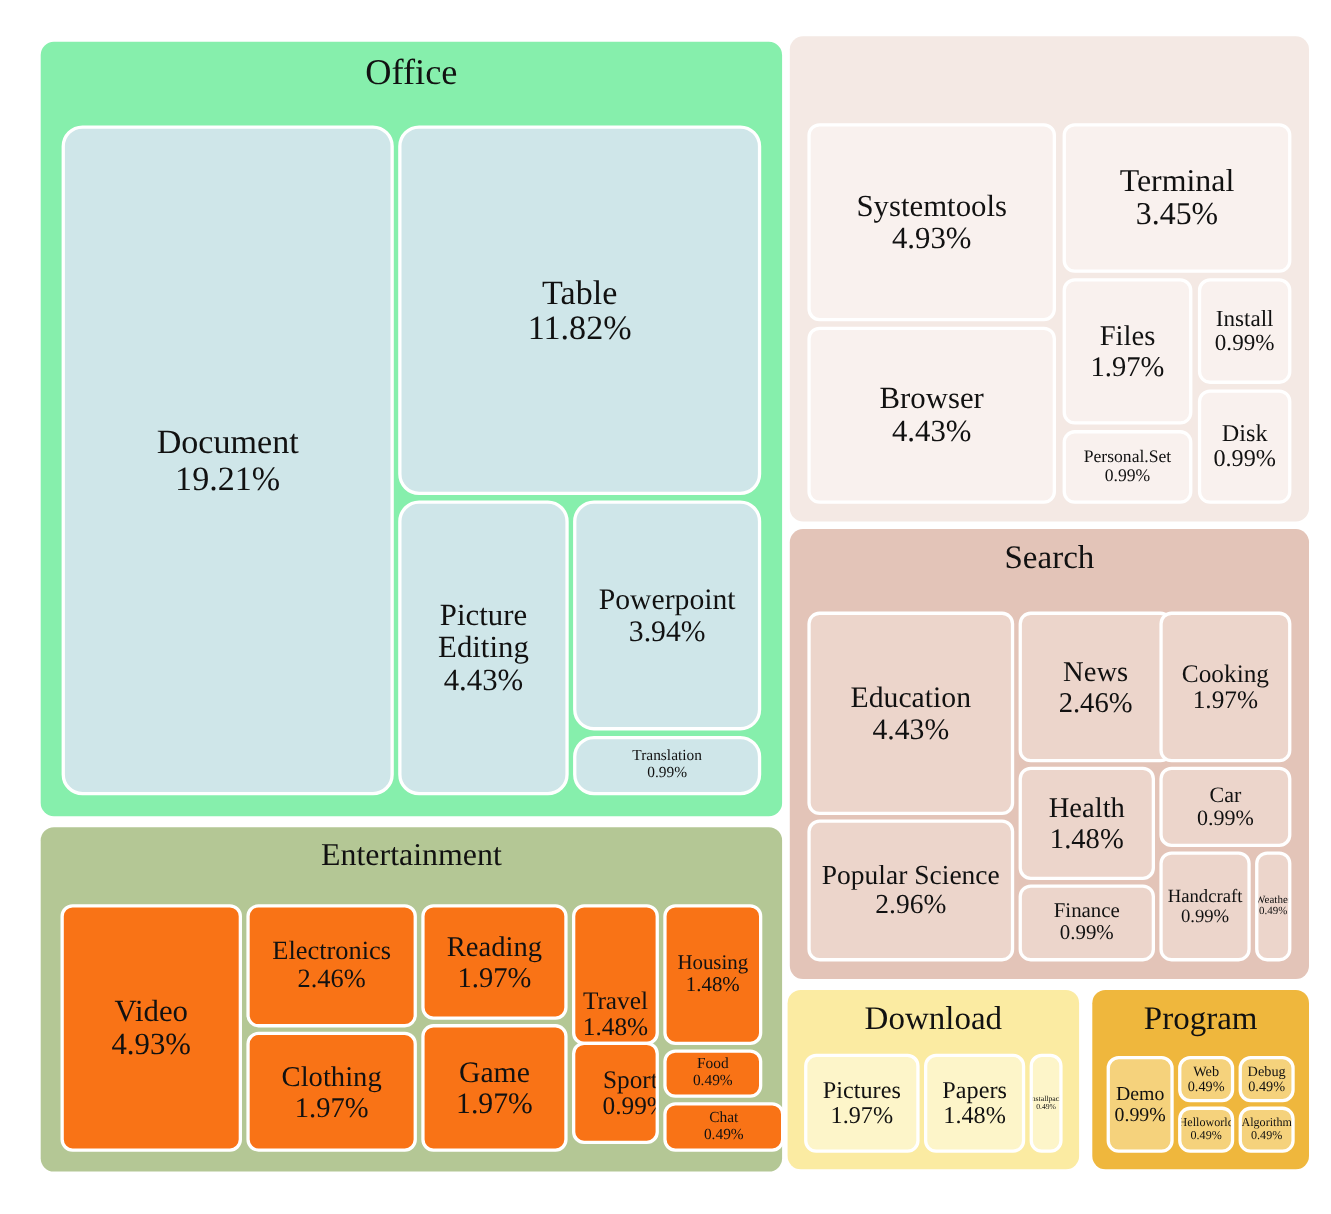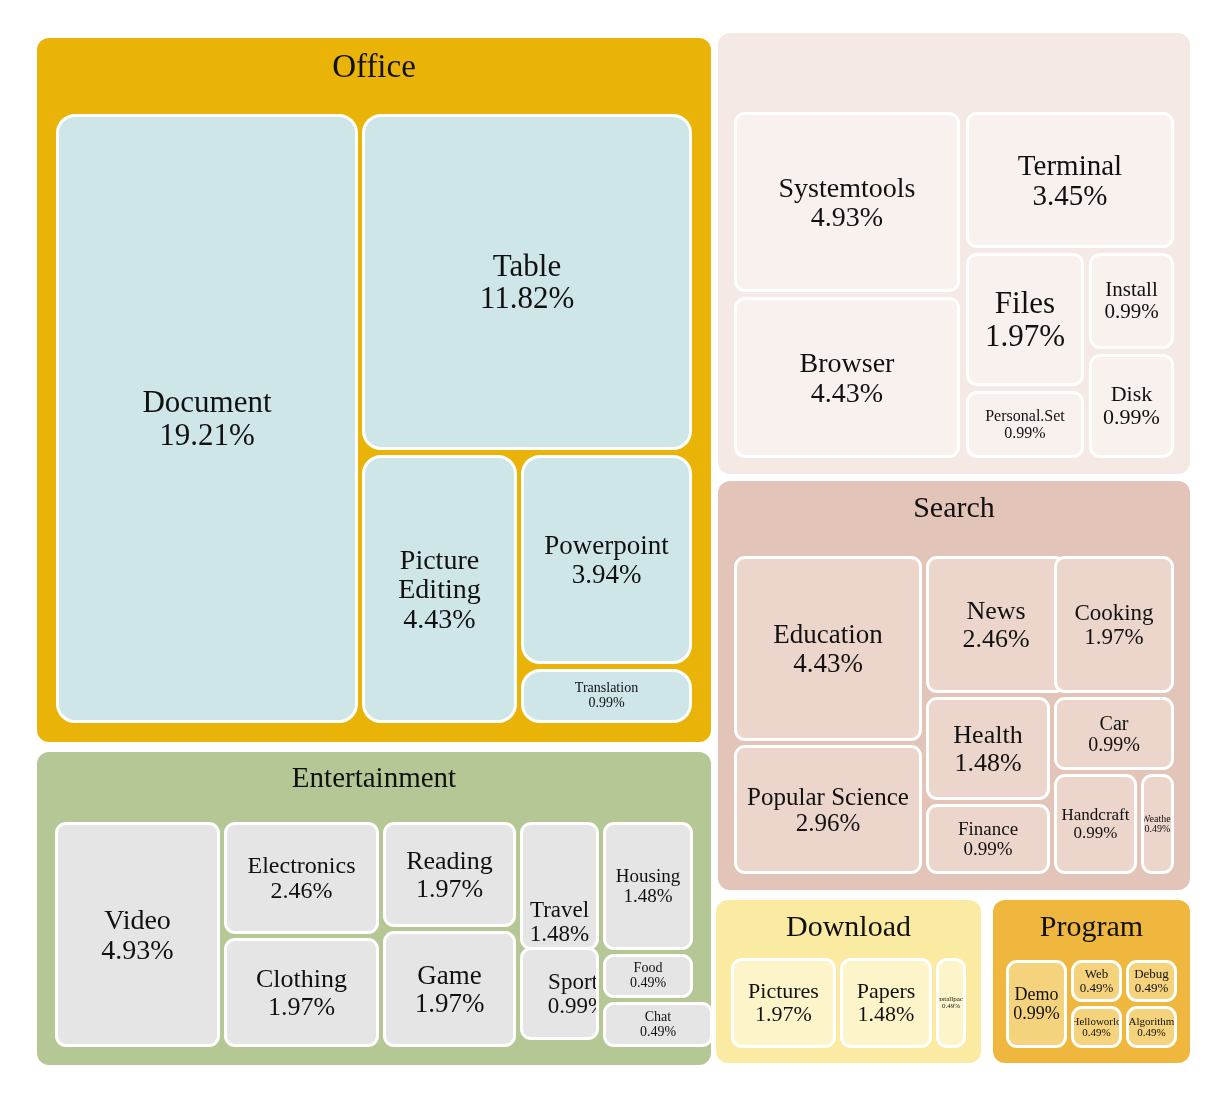--- a/index.html
+++ b/index.html
@@ -38,28 +38,28 @@
     text-align:center;
     line-height:1.04;
     overflow:hidden;
     padding:1px;
   }
   .leaf .lbl{display:block;white-space:nowrap;}
   .leaf .val{display:block;white-space:nowrap;}
   .leaf.wrap .lbl{white-space:normal;}
 
   
-  .p-office{background:#eab308;}
+  .p-office{background:#86efac;}
   .l-office{background:#cfe6e9;border-radius:19px;}
   .p-os{background:#f4e9e4;}
   .l-os{background:#f9f1ee;}
   .p-search{background:#e3c4b8;}
   .l-search{background:#ecd5cb;}
   .p-ent{background:#b4c795;}
-  .l-ent{background:#e5e5e5;}
+  .l-ent{background:#f97316;}
   .p-down{background:#fbeba2;}
   .l-down{background:#fdf5c9;}
   .p-prog{background:#efb73d;}
   .l-prog{background:#f5d27c;}
 </style>
 </head>
 <body>
 
 <div id="treemap">
 
@@ -102,21 +102,21 @@
     <div class="leaf l-os" style="left:16px;top:264px;width:226px;height:161px;font-size:28px;">
       <span class="lbl">Browser</span>
       <span class="val">4.43%</span>
     </div>
 
     <div class="leaf l-os" style="left:248px;top:79px;width:208px;height:136px;font-size:29px;">
       <span class="lbl">Terminal</span>
       <span class="val">3.45%</span>
     </div>
 
-    <div class="leaf l-os" style="left:248px;top:220px;width:118px;height:133px;font-size:31px;">
+    <div class="leaf l-os" style="left:248px;top:220px;width:118px;height:133px;font-size:26px;">
       <span class="lbl">Files</span>
       <span class="val">1.97%</span>
     </div>
 
     <div class="leaf l-os" style="left:248px;top:358px;width:118px;height:67px;font-size:16px;">
       <span class="lbl">Personal.Set</span>
       <span class="val">0.99%</span>
     </div>
 
     <div class="leaf l-os" style="left:371px;top:220px;width:85px;height:96px;font-size:21px;">

